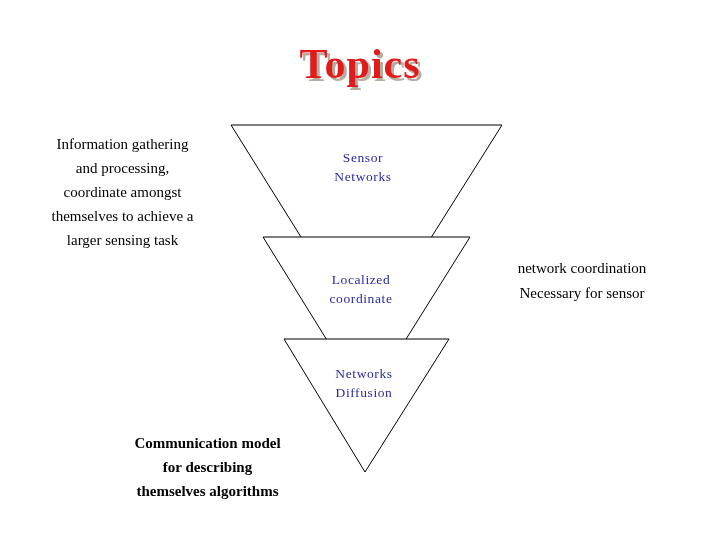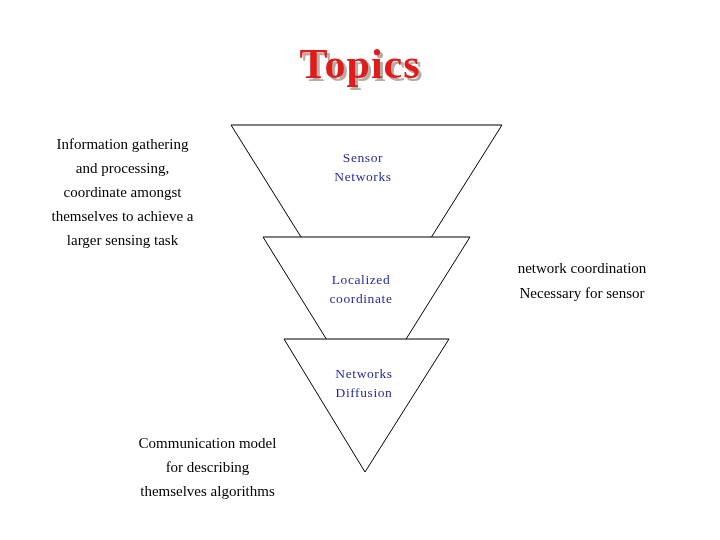--- a/index.html
+++ b/index.html
@@ -56,21 +56,21 @@
     position: absolute;
     text-align: center;
     font-family: "Liberation Serif", serif;
     font-size: 15px;
     line-height: 24px;
     color: #000000;
   }
   .left-note { left: 15px; top: 132px; width: 215px; }
   .left-note .para2 { margin-top: 0; }
   .right-note { left: 482px; top: 256px; width: 200px; line-height: 25px; }
-  .bottom-note { left: 105px; top: 431px; width: 205px; }
+  .bottom-note { left: 105px; top: 431px; width: 205px; font-weight: bold; }
 </style>
 </head>
 <body>
 
 <div class="slide">
 
   <div class="page-title">Topics</div>
 
   <svg class="funnel-svg" viewBox="0 0 720 540" aria-hidden="true">
     <polygon points="231,125 502,125 366,341"></polygon>

